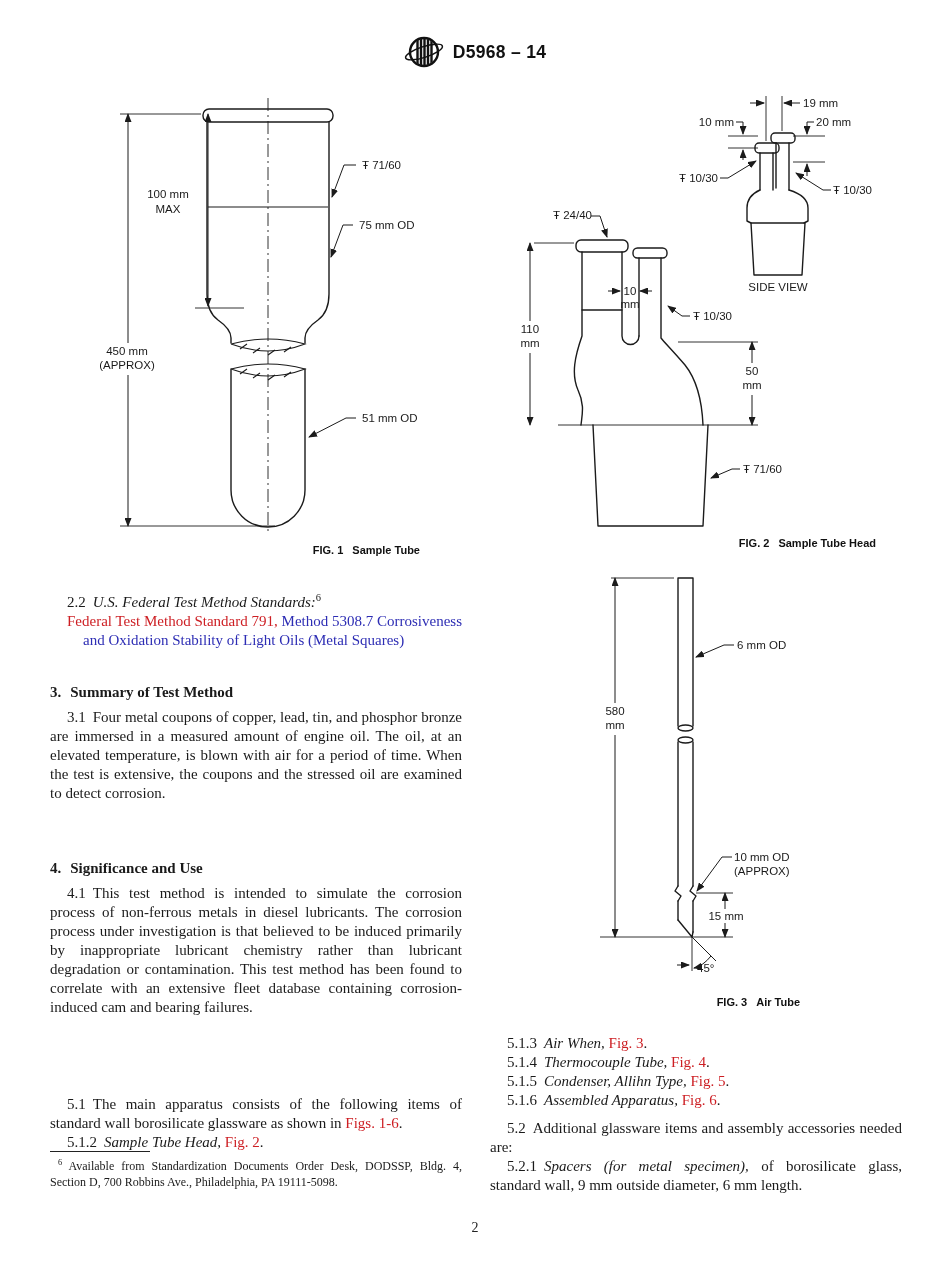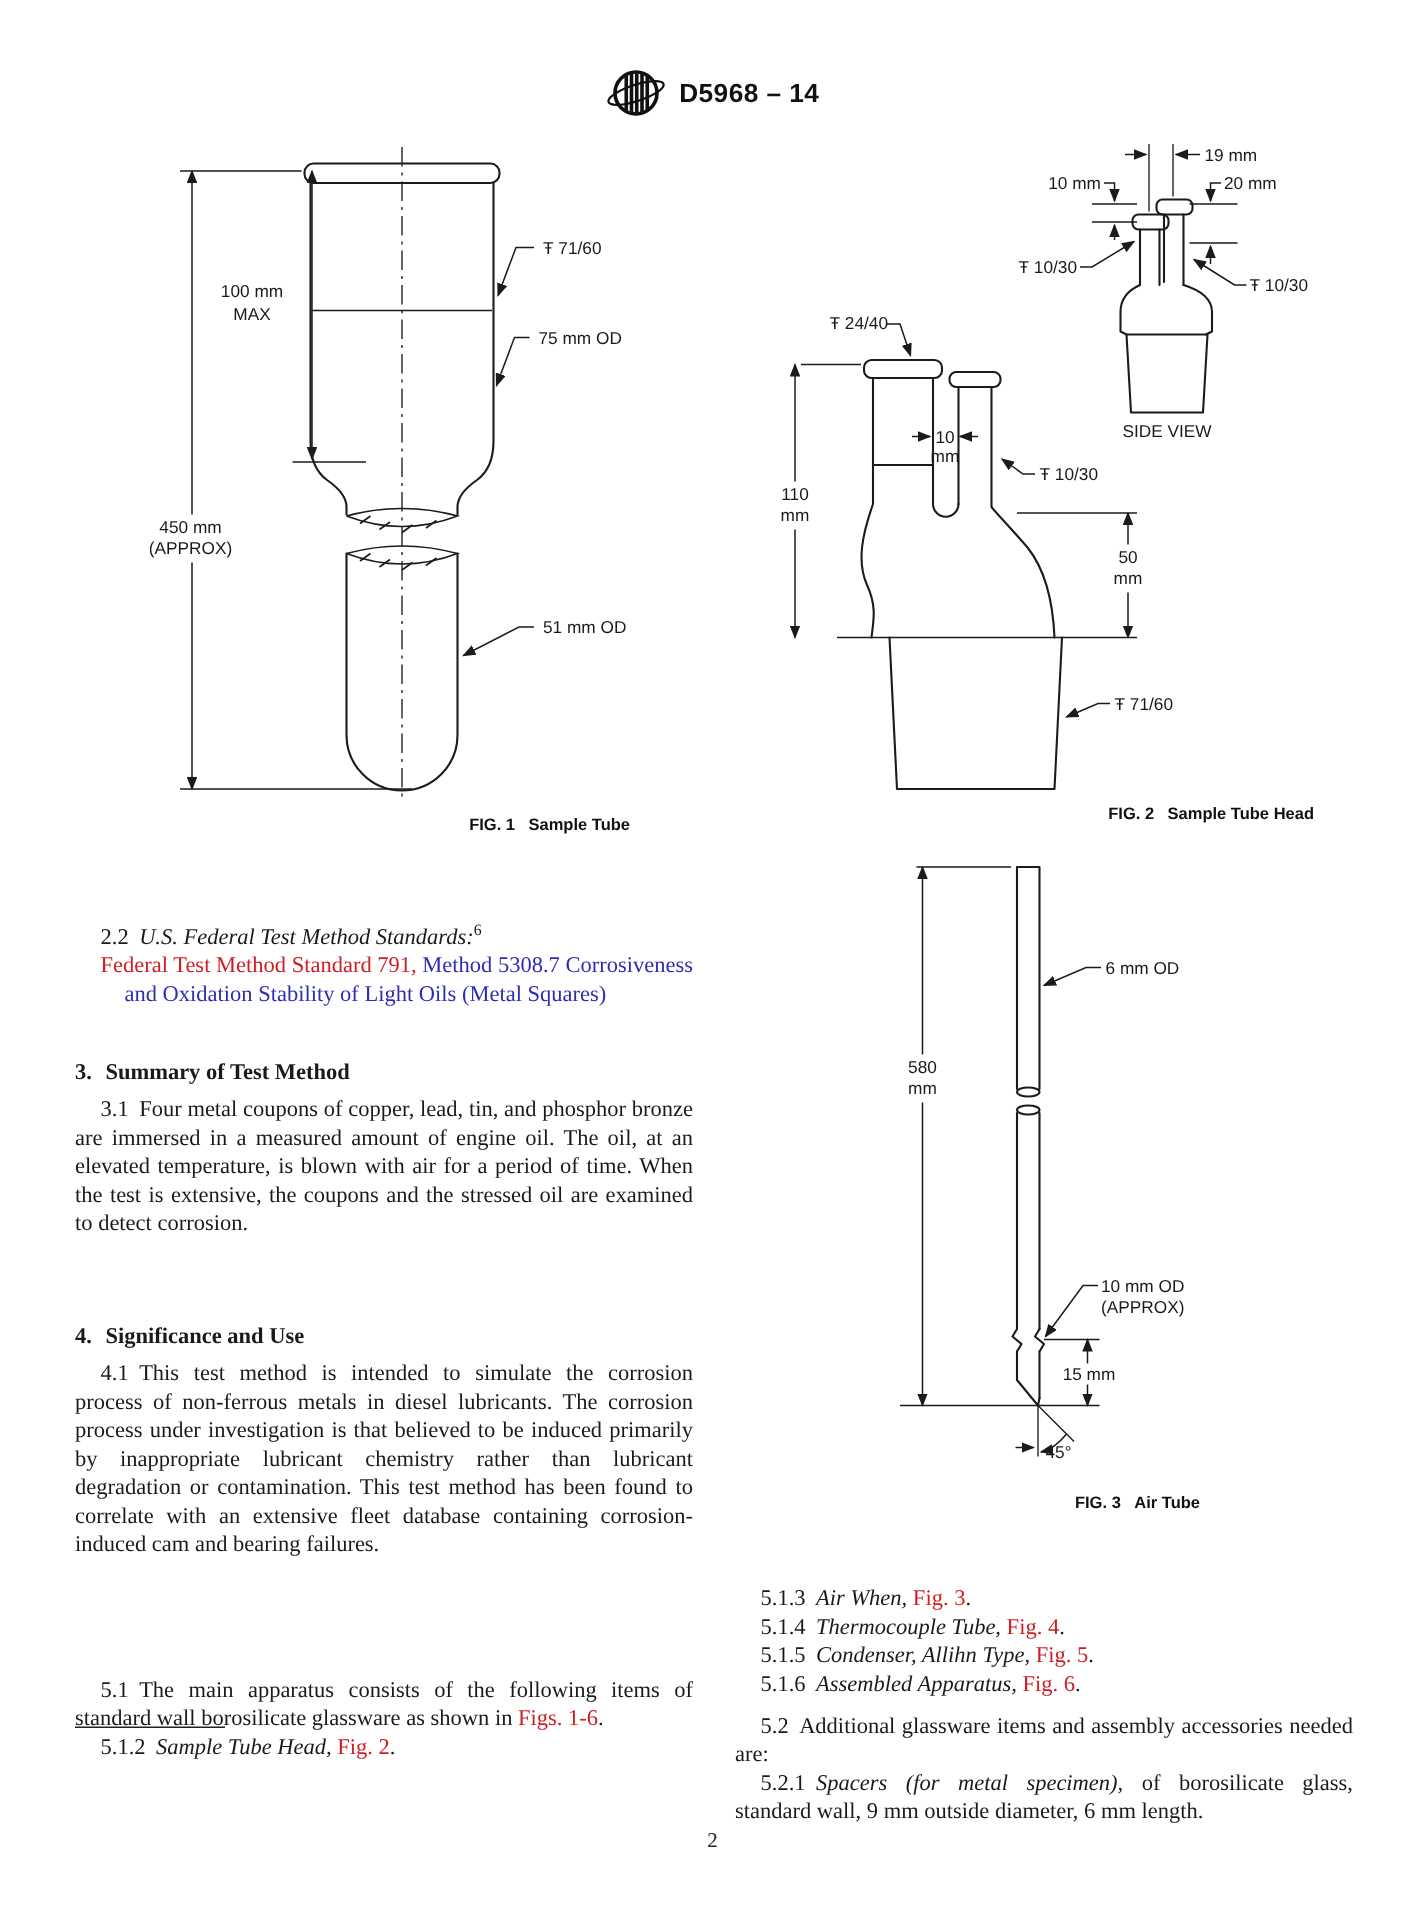--- a/index.html
+++ b/index.html
@@ -1,38 +1,38 @@
 <!DOCTYPE html>
 <html style="--link-red: #cd1e23; --link-blue: #2d2db4;"><head>
 <meta charset="utf-8">
 <style>
   html,body{margin:0;padding:0;background:#fff;}
   .page{position:relative;width:950px;height:1272px;background:#fff;
         font-family:"Liberation Serif",serif;color:#1a1a1a;overflow:hidden;}
   
-  .hdr{position:absolute;top:42px;left:0;width:100%;display:flex;
+  .hdr{position:absolute;top:32px;left:0;width:100%;display:flex;
        justify-content:center;align-items:center;gap:9px;text-align:right;}
   .doc-num{font-family:"Liberation Sans",sans-serif;font-weight:bold;
            font-size:17.5px;letter-spacing:.3px;color:#111;}
   
   .fig{position:absolute;}
   .fig svg{display:block;}
   .fig-cap{position:absolute;font-family:"Liberation Sans",sans-serif;
            font-weight:bold;font-size:11px;color:#111;text-align:right;}
   .cap-gap{display:inline-block;width:9px;}
   .dwg{stroke:#1b1b1b;fill:none;stroke-width:1.4;stroke-linecap:round;stroke-linejoin:round;}
   .dim{stroke:#1b1b1b;fill:none;stroke-width:1;}
   .thin{stroke:#1b1b1b;fill:none;stroke-width:.9;}
   .lens{stroke:#1b1b1b;fill:none;stroke-width:1.1;}
   text{font-family:"Liberation Sans",sans-serif;font-size:11.5px;fill:#1a1a1a;stroke:none;}
   .wbg{fill:#fff;stroke:none;}
   
   .colL{left:50px;width:412px;}
   .colR{left:490px;width:412px;}
-  .tx{position:absolute;font-size:15px;line-height:19px;text-align:justify;margin-top:23px;}
+  .tx{position:absolute;font-size:15px;line-height:19px;text-align:justify;}
   .tx p{margin:0;text-indent:17px;}
   .pnum{margin-right:7px;}
   .sec-head{font-weight:bold;text-indent:0 !important;}
   .sec-head .pnum{margin-right:9px;}
   .it{font-style:italic;}
   .lnk-red{color:var(--link-red,#cd1e23);}
   .lnk-blue{color:var(--link-blue,#2d2db4);}
   .ref-block{margin-left:33px;text-indent:-16px;}
   .fn-rule{position:absolute;left:50px;width:100px;border-top:1.4px solid #222;}
   .footnote{font-size:12px;line-height:15.5px;}
@@ -281,20 +281,23 @@
   <div class="tx colL" style="top:884px;">
     <p><span class="pnum">4.1</span><span>This test method is intended to simulate the corrosion process of non-ferrous metals in diesel lubricants. The corrosion process under investigation is that believed to be induced primarily by inappropriate lubricant chemistry rather than lubricant degradation or contamination. This test method has been found to correlate with an extensive fleet database containing corrosion-induced cam and bearing failures.</span></p>
   </div>
 
   <div class="tx colL" style="top:1095px;">
     <p><span class="pnum">5.1</span><span>The main apparatus consists of the following items of standard wall borosilicate glassware as shown in </span><span class="lnk-red">Figs. 1-6</span><span>.</span></p>
     <p><span class="pnum">5.1.2</span><span class="it">Sample Tube Head,</span> <span class="lnk-red">Fig. 2</span><span>.</span></p>
   </div>
 
   <div class="fn-rule" style="top:1151px;"></div>
+  <div class="tx colL footnote" style="top:1159px;">
+    <p><sup>6</sup><span> Available from Standardization Documents Order Desk, DODSSP, Bldg. 4, Section D, 700 Robbins Ave., Philadelphia, PA 19111-5098.</span></p>
+  </div>
 
   <div class="tx colR" style="top:1034px;">
     <p><span class="pnum">5.1.3</span><span class="it">Air When,</span> <span class="lnk-red">Fig. 3</span><span>.</span></p>
     <p><span class="pnum">5.1.4</span><span class="it">Thermocouple Tube,</span> <span class="lnk-red">Fig. 4</span><span>.</span></p>
     <p><span class="pnum">5.1.5</span><span class="it">Condenser, Allihn Type,</span> <span class="lnk-red">Fig. 5</span><span>.</span></p>
     <p><span class="pnum">5.1.6</span><span class="it">Assembled Apparatus,</span> <span class="lnk-red">Fig. 6</span><span>.</span></p>
     <p class="mt"><span class="pnum">5.2</span><span>Additional glassware items and assembly accessories needed are:</span></p>
     <p><span class="pnum">5.2.1</span><span class="it">Spacers (for metal specimen),</span><span> of borosilicate glass, standard wall, 9 mm outside diameter, 6 mm length.</span></p>
   </div>
 

